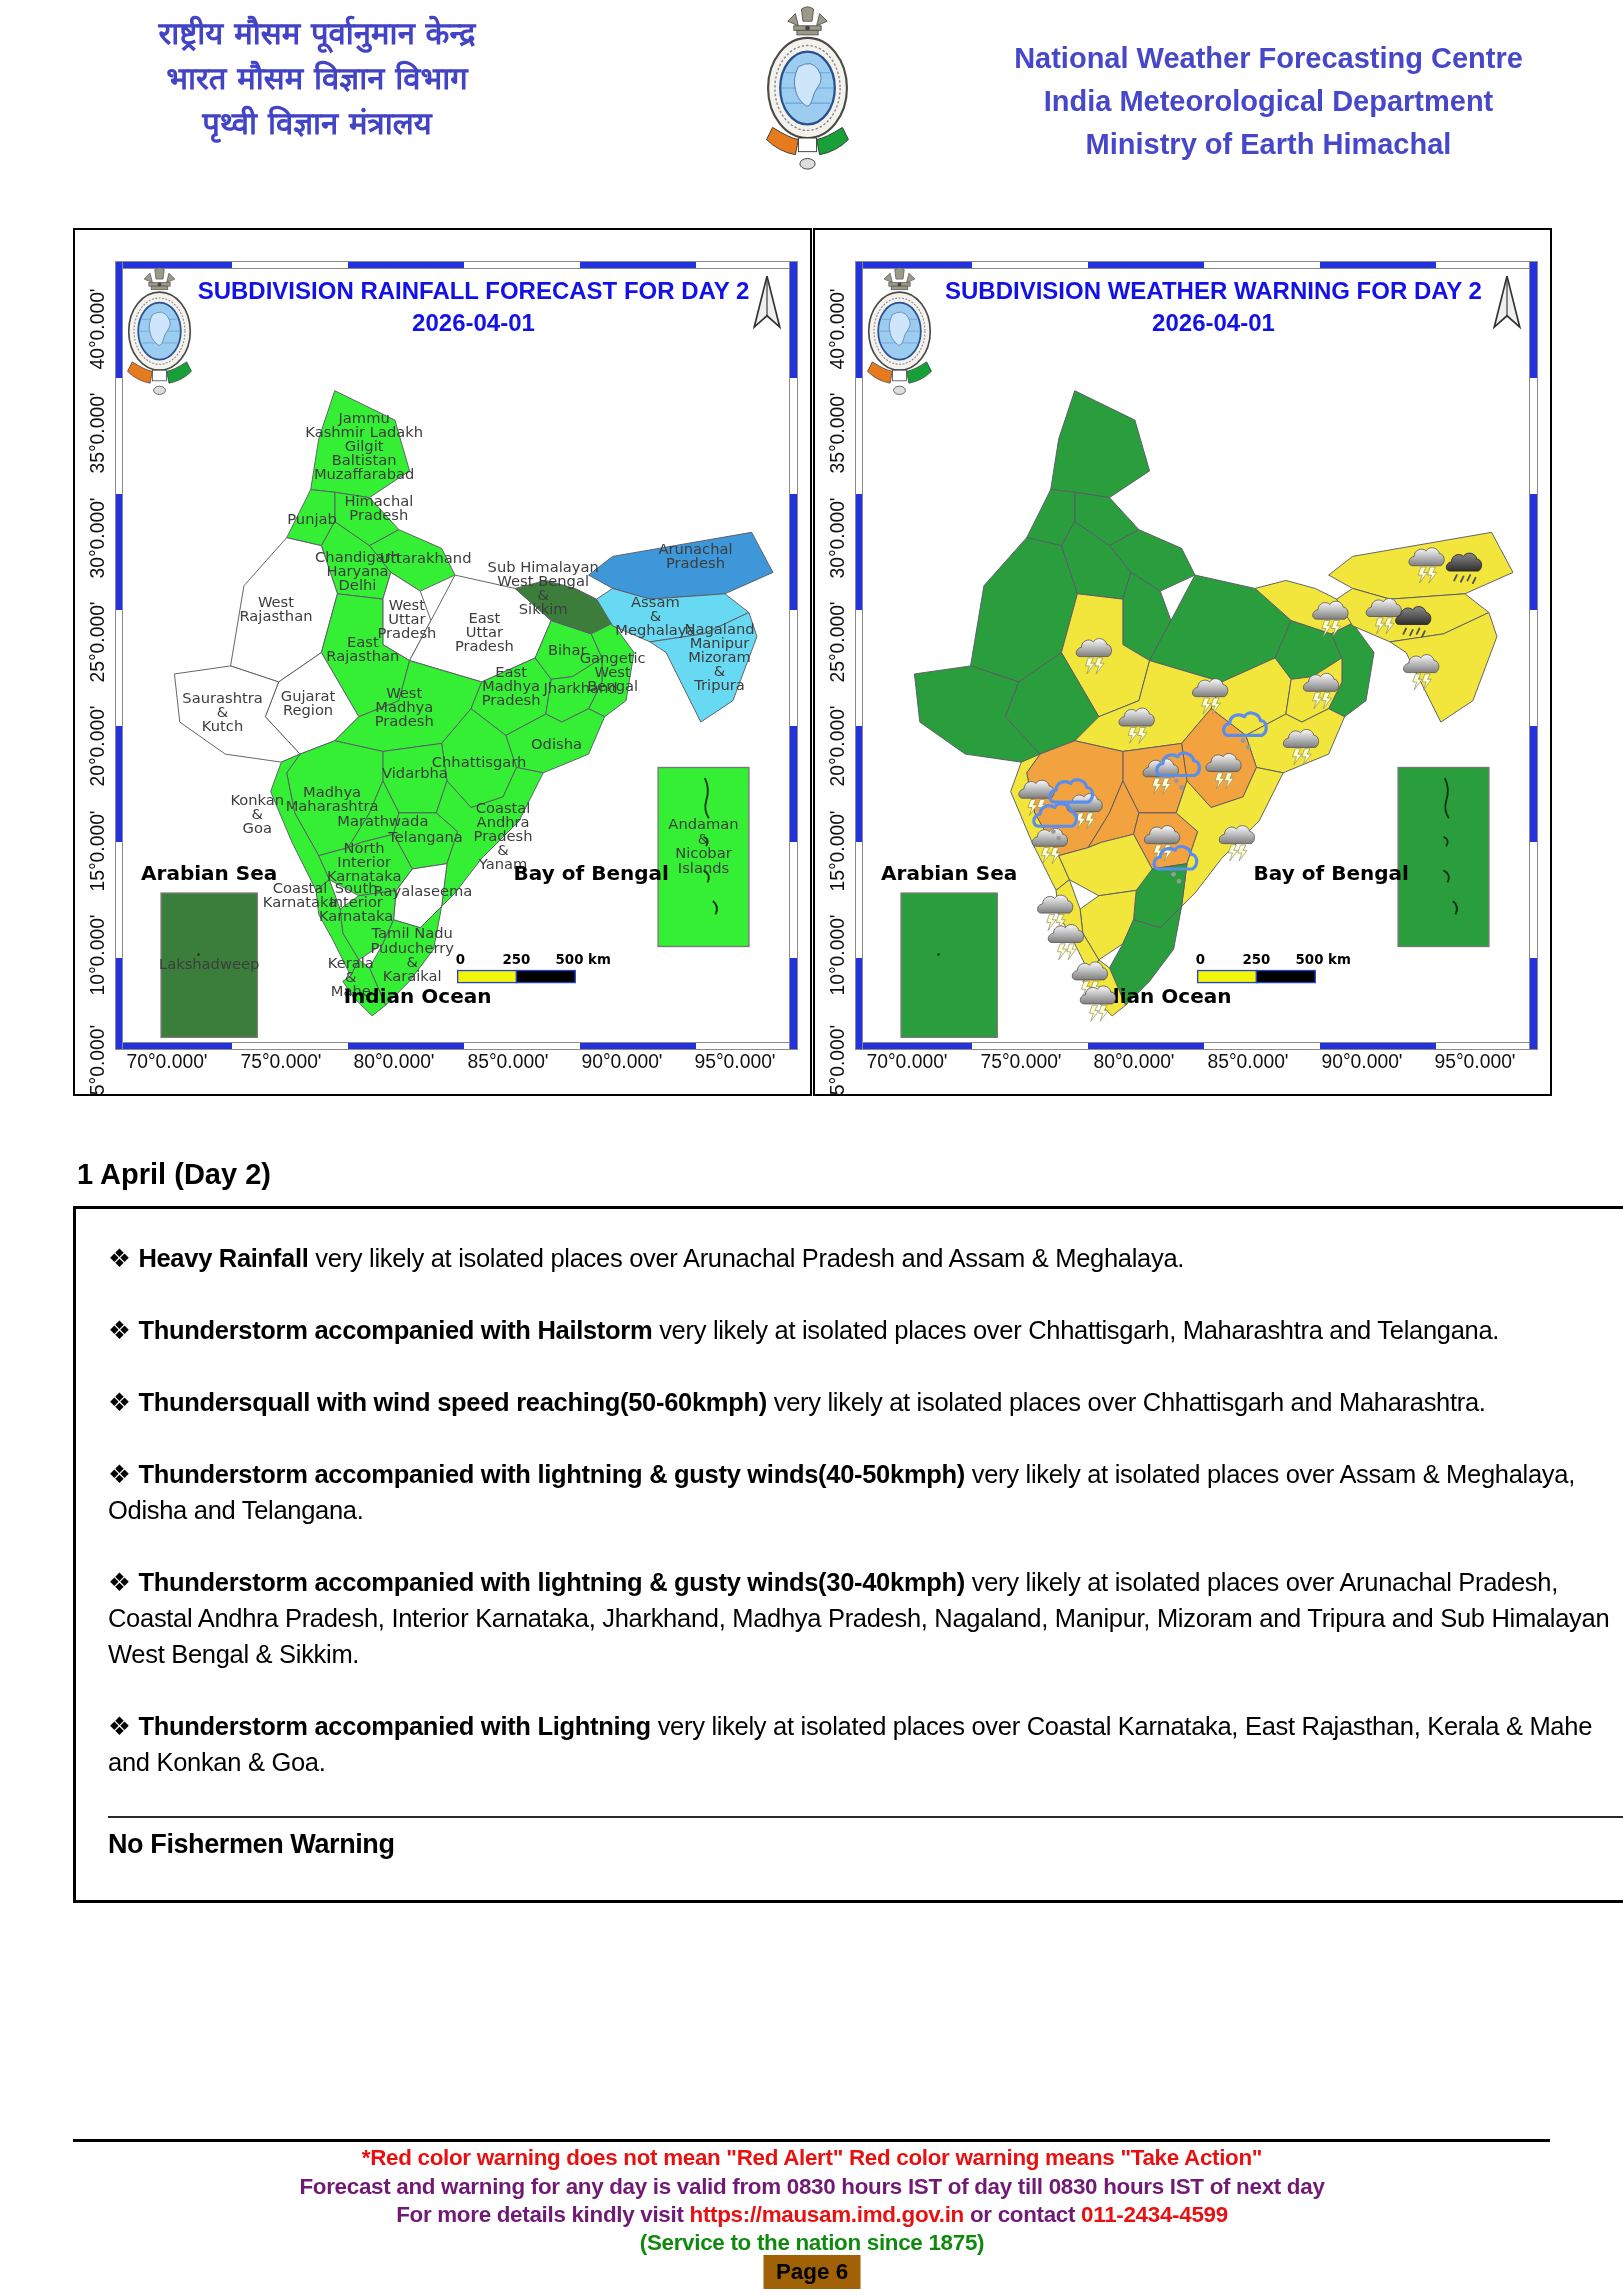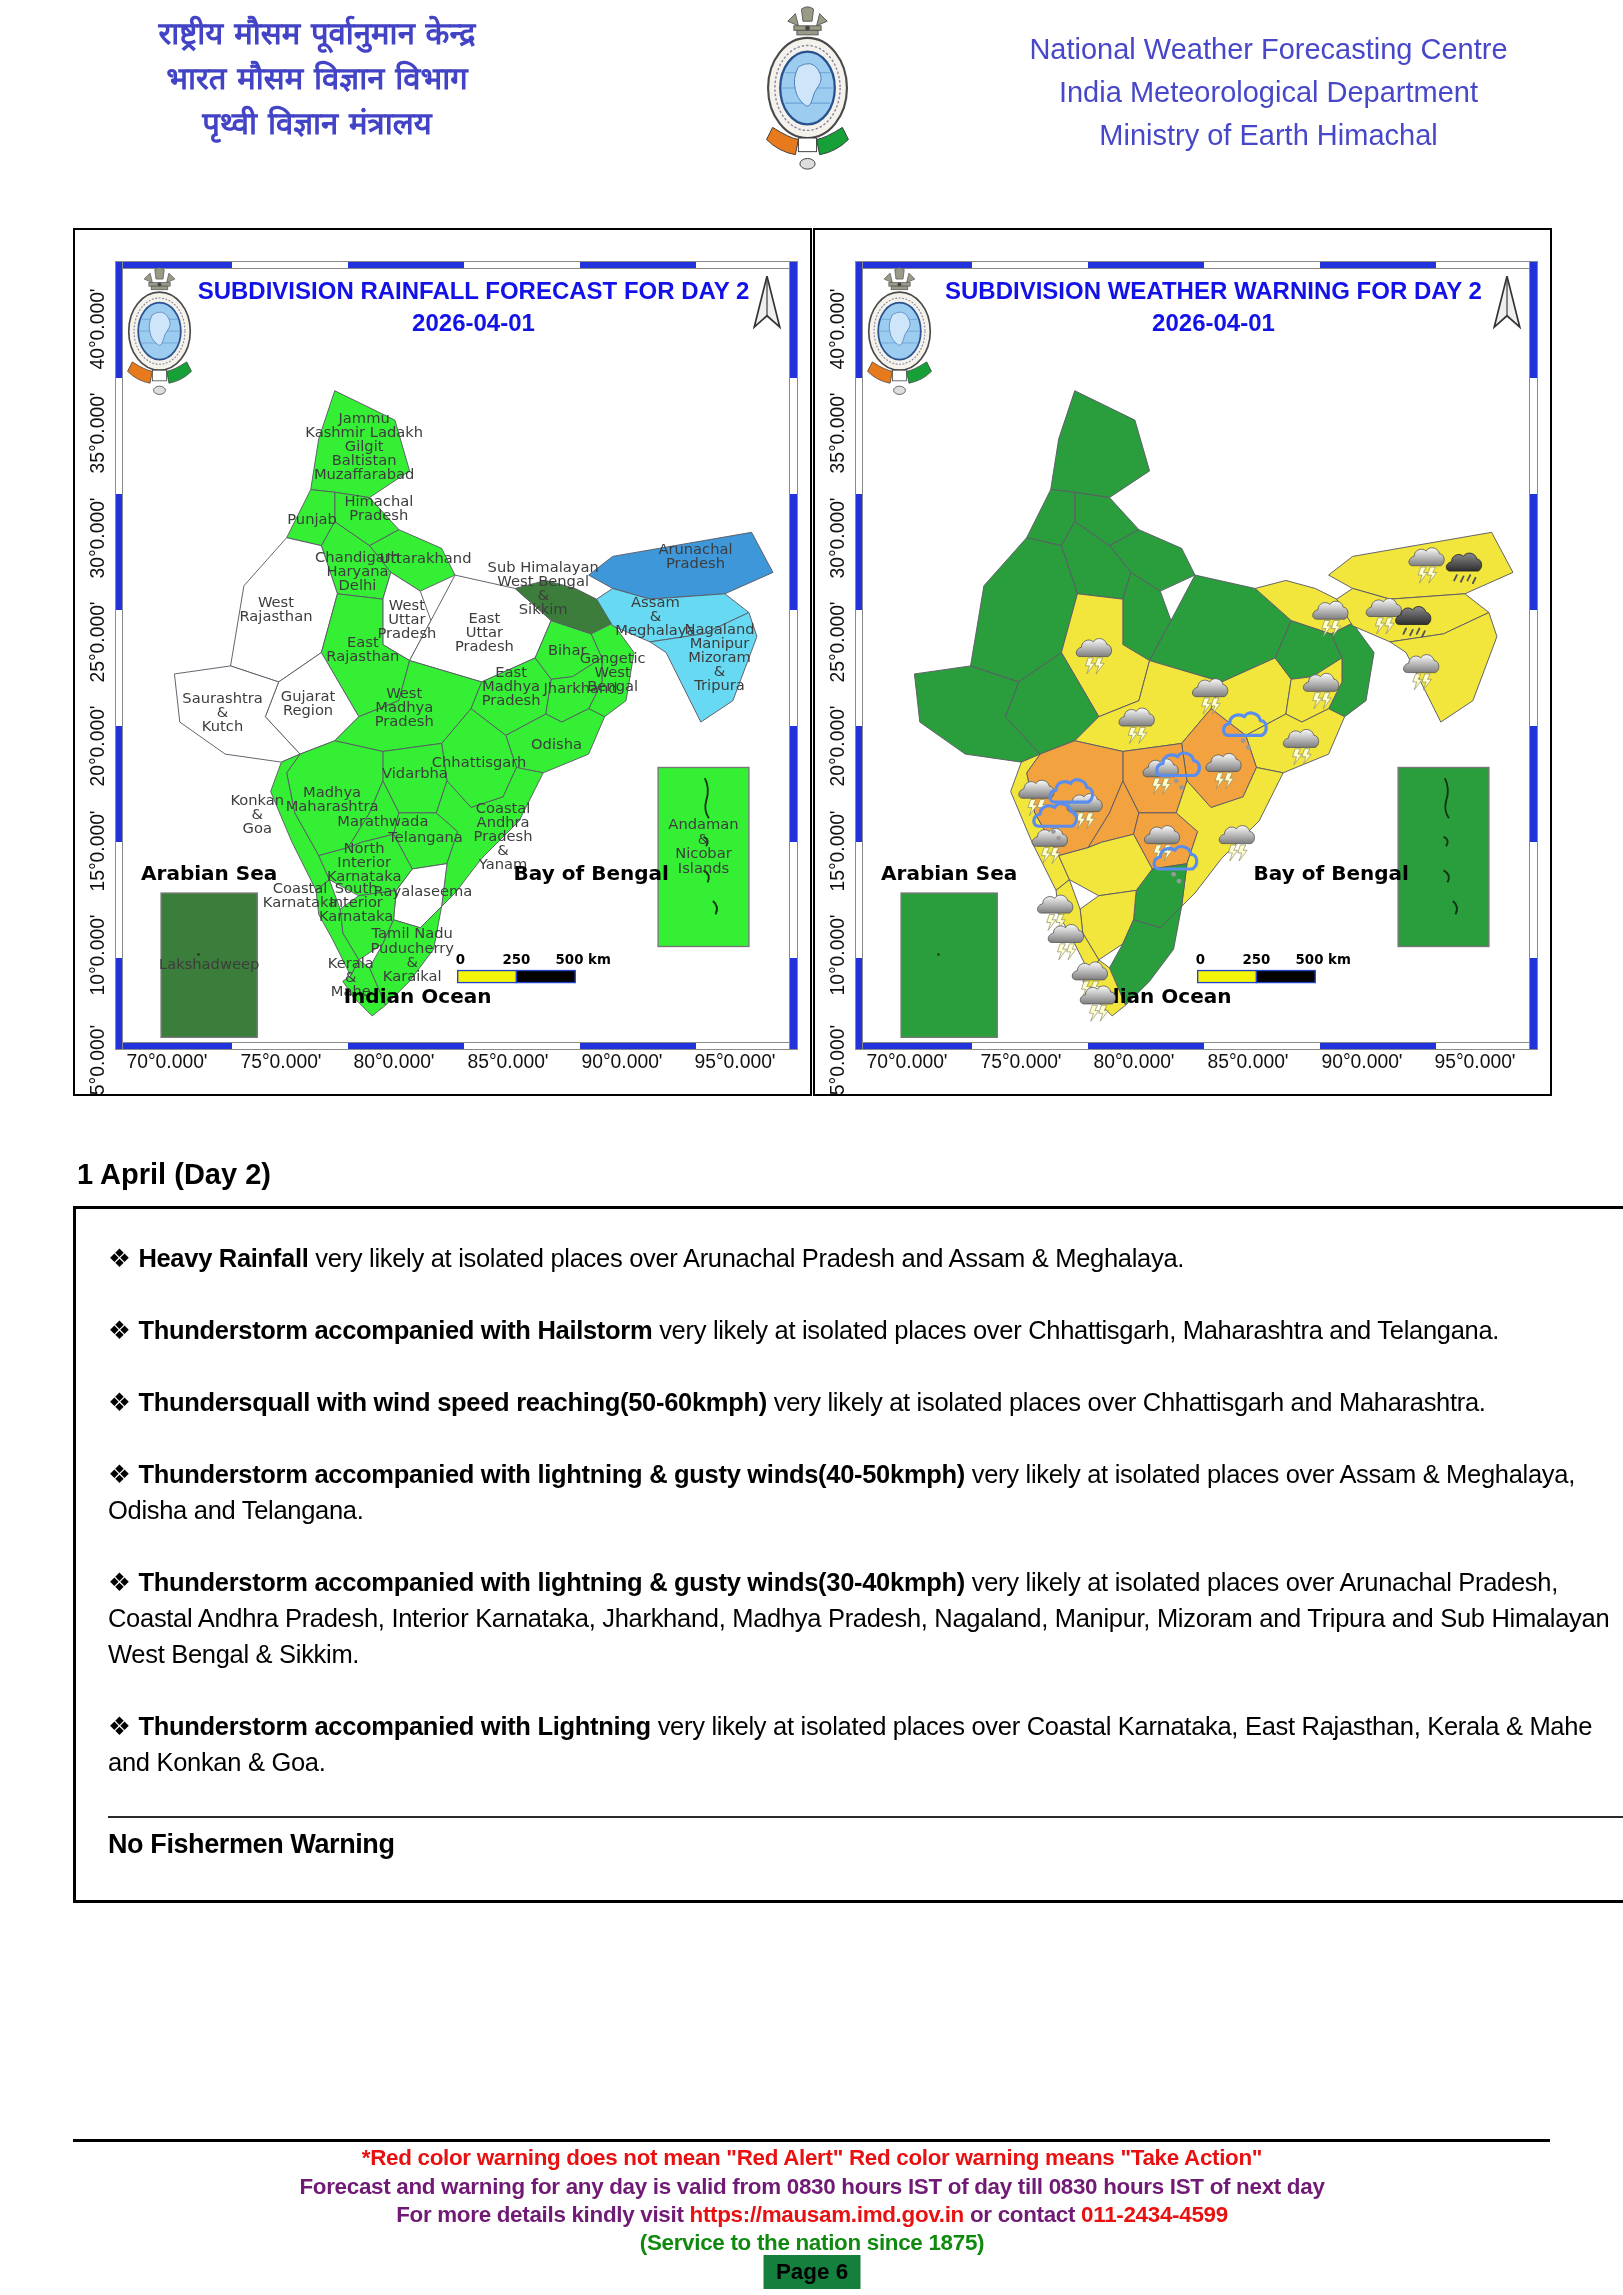--- a/index.html
+++ b/index.html
@@ -2,22 +2,22 @@
 <html style="font-size:12.4px"><head>
 <meta charset="utf-8">
 <style>
   html,body{margin:0;padding:0;background:#888;}
   #page{position:relative;width:1624px;height:2295px;background:#ffffff;overflow:hidden;
         font-family:"Liberation Sans",sans-serif;}
   
   .hdr-hi{position:absolute;left:85px;top:10.8px;width:464px;text-align:center;
           color:#4343c6;font-weight:bold;font-size:31px;line-height:45px;
           font-family:"DejaVu Sans",sans-serif;}
-  .hdr-en{position:absolute;left:990px;top:28px;width:557px;text-align:center;
-          color:#4747c9;font-weight:normal;font-size:29px;line-height:43px;}
+  .hdr-en{position:absolute;left:990px;top:37px;width:557px;text-align:center;
+          color:#4747c9;font-weight:bold;font-size:29px;line-height:43px;}
   .hdr-logo{position:absolute;left:762px;top:4.6px;width:91px;height:172px;}
   
   #maps-row{position:absolute;left:73px;top:228px;width:1477px;height:865px;}
   .panel{position:absolute;top:0;width:735px;height:864px;border:2.3px solid #000;background:#fff;}
   .band{position:absolute;}
   .band-h{height:6.2px;left:40px;right:12.4px;border:0.8px solid #8a8a8a;
           background:repeating-linear-gradient(90deg,#2233dd 0 116px,#ffffff 116px 232px);}
   .band-v{width:6.2px;top:31px;height:787px;border:0.8px solid #8a8a8a;
           background:repeating-linear-gradient(180deg,#2233dd 0 116px,#ffffff 116px 232px);}
   .map-title{position:absolute;left:116px;right:54px;top:45px;text-align:center;
@@ -43,21 +43,21 @@
   #fish-rule{border:none;border-top:2.3px solid #2a2a2a;margin:23px 3.1px 10.8px 0;}
   #no-fish{font-size:27px;font-weight:bold;letter-spacing:-0.4px;}
   
   #footer-rule{position:absolute;left:73px;top:2139px;width:1477px;height:3.1px;background:#000;}
   .fline{position:absolute;left:0;right:0;text-align:center;font-weight:bold;font-size:22.4px;
          letter-spacing:-0.3px;}
   .f-red{color:#e81010;}
   .f-blue{color:#701a75;}
   .f-green{color:#0f8a0f;text-align:center;}
   #page-badge{position:absolute;top:2255px;left:50%;transform:translateX(-50%);
-              background:#15803d;color:#000;font-weight:bold;font-size:22.4px;padding:3.9px 12.4px;}
+              background:#a16207;color:#000;font-weight:bold;font-size:22.4px;padding:3.9px 12.4px;}
   #svg-defs{position:absolute;width:0;height:0;overflow:hidden;}
 </style>
 </head>
 <body>
 
 <svg id="svg-defs" aria-hidden="true">
   <defs>
     <linearGradient id="cg" x1="0" y1="0" x2="0" y2="1">
       <stop offset="0" stop-color="#fbfbfb"></stop>
         <stop offset="1" stop-color="#7e7e7e"></stop>

